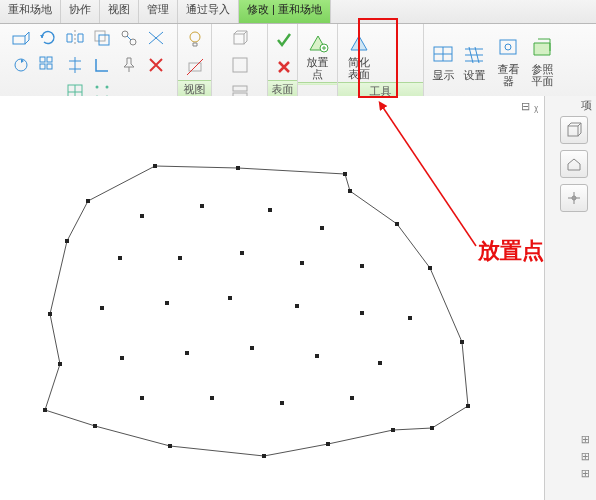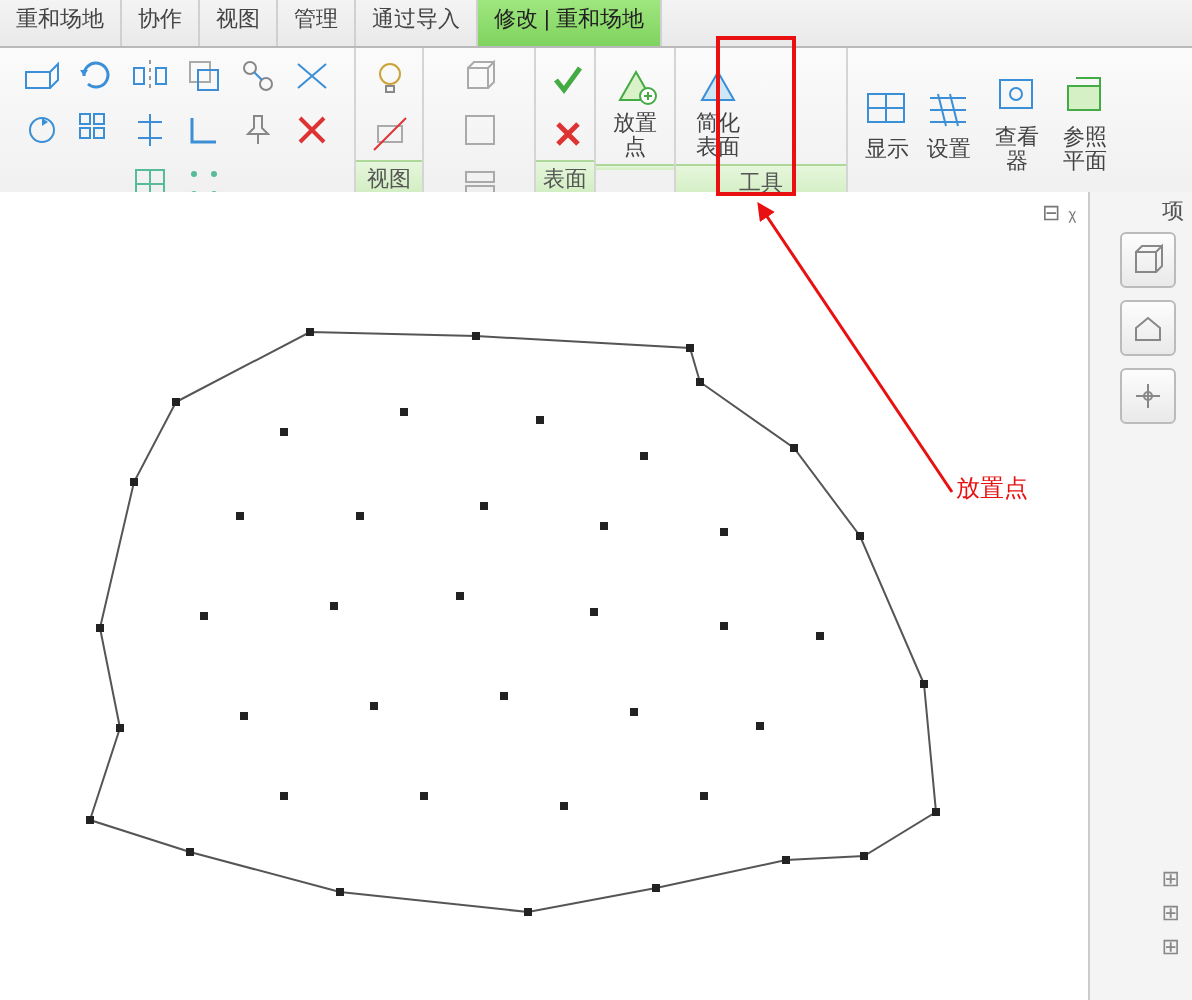--- a/index.html
+++ b/index.html
@@ -9,21 +9,21 @@
 .tab.active{background:linear-gradient(#9fe67f,#7fd35f);color:#222}
 .ribbon{display:flex;background:linear-gradient(#fbfbfb,#f0f0f0);height:76px;border-bottom:2px solid #5cb82f}
 .group{border-right:1px solid #d5d5d5;padding:2px 4px;display:flex;flex-direction:column;position:relative}
 .group-icons{display:flex;flex-wrap:wrap;gap:3px;flex:1;align-items:center;justify-content:center}
 .group-label{text-align:center;color:#555;font-size:11px;background:linear-gradient(#e6f7dc,#d0edc0);border-top:1px solid #aed89a;margin:0 -4px -2px -4px;padding:1px 0}
 .ico{width:24px;height:24px;display:flex;align-items:center;justify-content:center;cursor:pointer}
 .big-btn{display:flex;flex-direction:column;align-items:center;justify-content:center;padding:2px 4px;cursor:pointer;min-width:30px}
 .big-btn .bi{width:26px;height:26px;display:flex;align-items:center;justify-content:center}
 .big-btn .bl{text-align:center;font-size:11px;color:#444;line-height:12px;margin-top:2px}
 .highlight-box{border:2px solid #e81010;position:absolute;top:18px;left:358px;width:40px;height:80px;z-index:10;pointer-events:none}
-.annotation{position:absolute;color:#e81010;font-size:12px;font-weight:normal;z-index:10;pointer-events:none}
+.annotation{position:absolute;color:#e81010;font-size:22px;font-weight:bold;z-index:10;pointer-events:none}
 .arrow-line{position:absolute;z-index:9;pointer-events:none}
 .canvas-area{position:absolute;top:96px;left:0;right:52px;bottom:0;background:#fff}
 .side-panel{position:absolute;right:0;top:96px;width:52px;bottom:0;border-left:1px solid #ccc;background:#f4f4f4}
 .vp-ctrl{position:absolute;right:8px;top:20px;display:flex;flex-direction:column;gap:6px}
 .vp-btn{width:28px;height:28px;background:linear-gradient(#fdfdfd,#e9e9e9);border:1px solid #bbb;border-radius:3px;display:flex;align-items:center;justify-content:center;cursor:pointer}
 .pin-row{position:absolute;top:4px;right:6px;display:flex;gap:4px;font-size:10px;color:#777}
 .tree-btns{position:absolute;right:6px;bottom:20px;display:flex;flex-direction:column;gap:4px;color:#888;font-size:11px}
 svg.poly{position:absolute;top:0;left:0}
 </style>
 </head>

